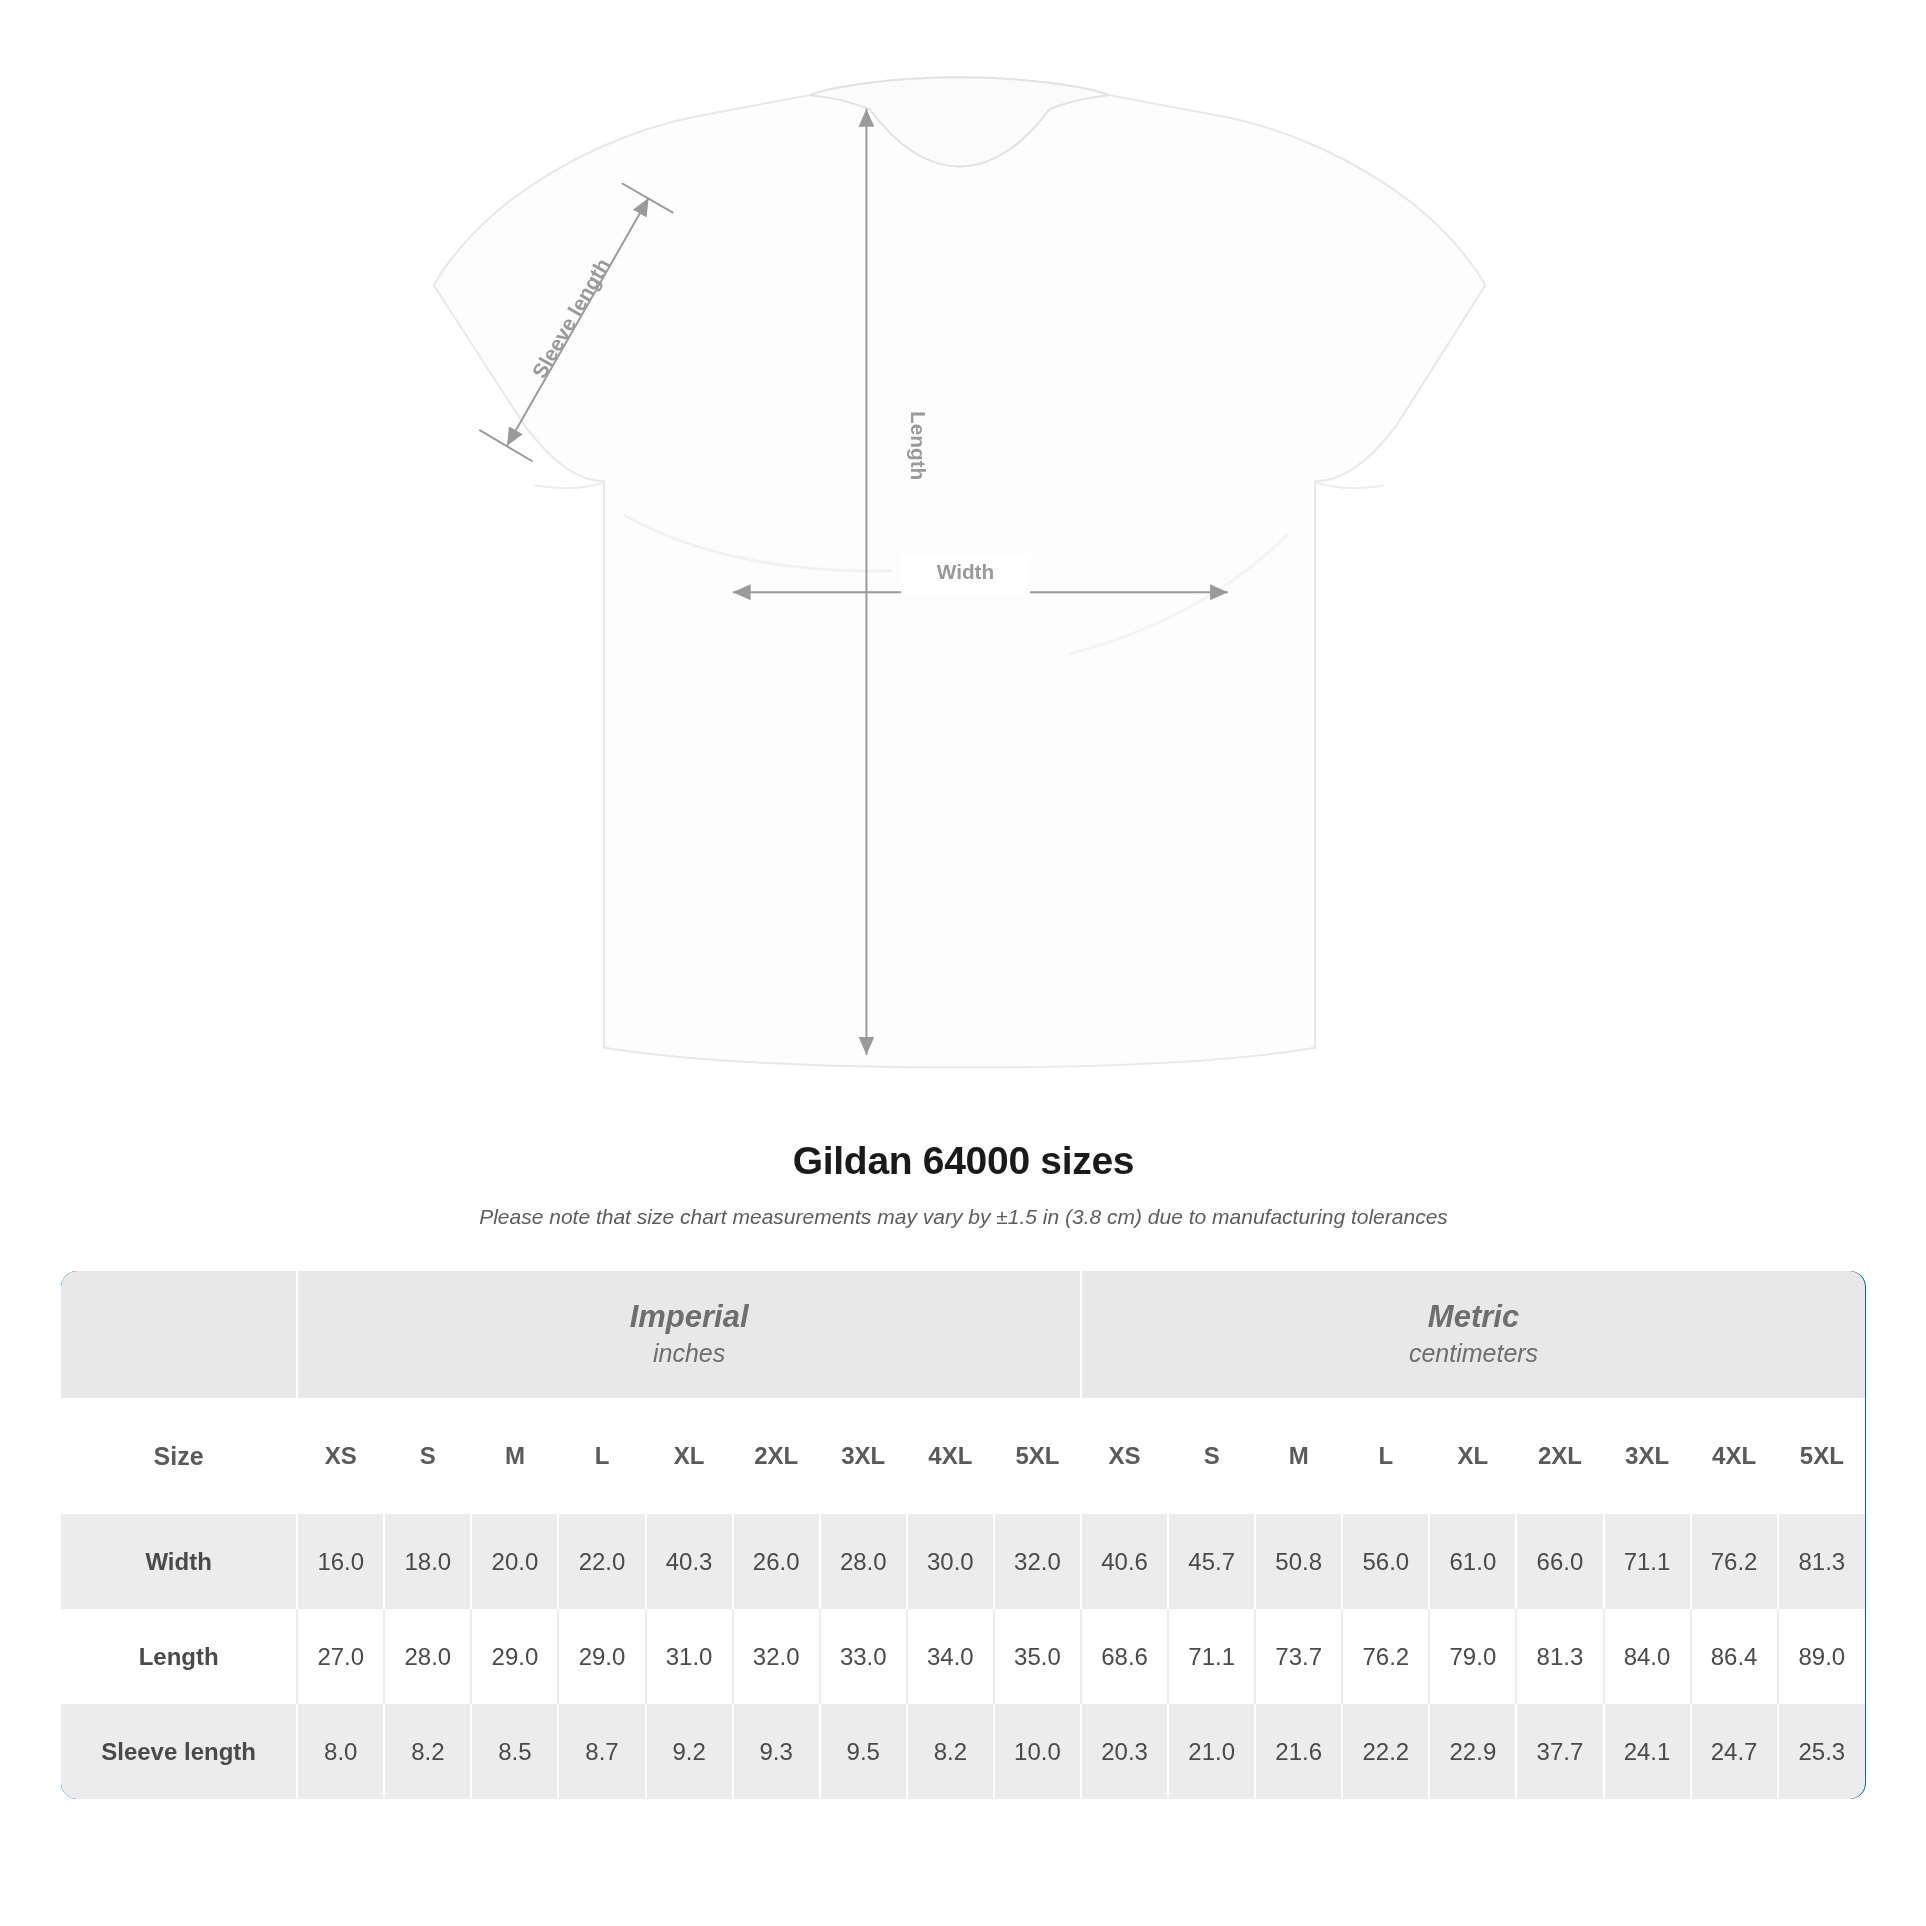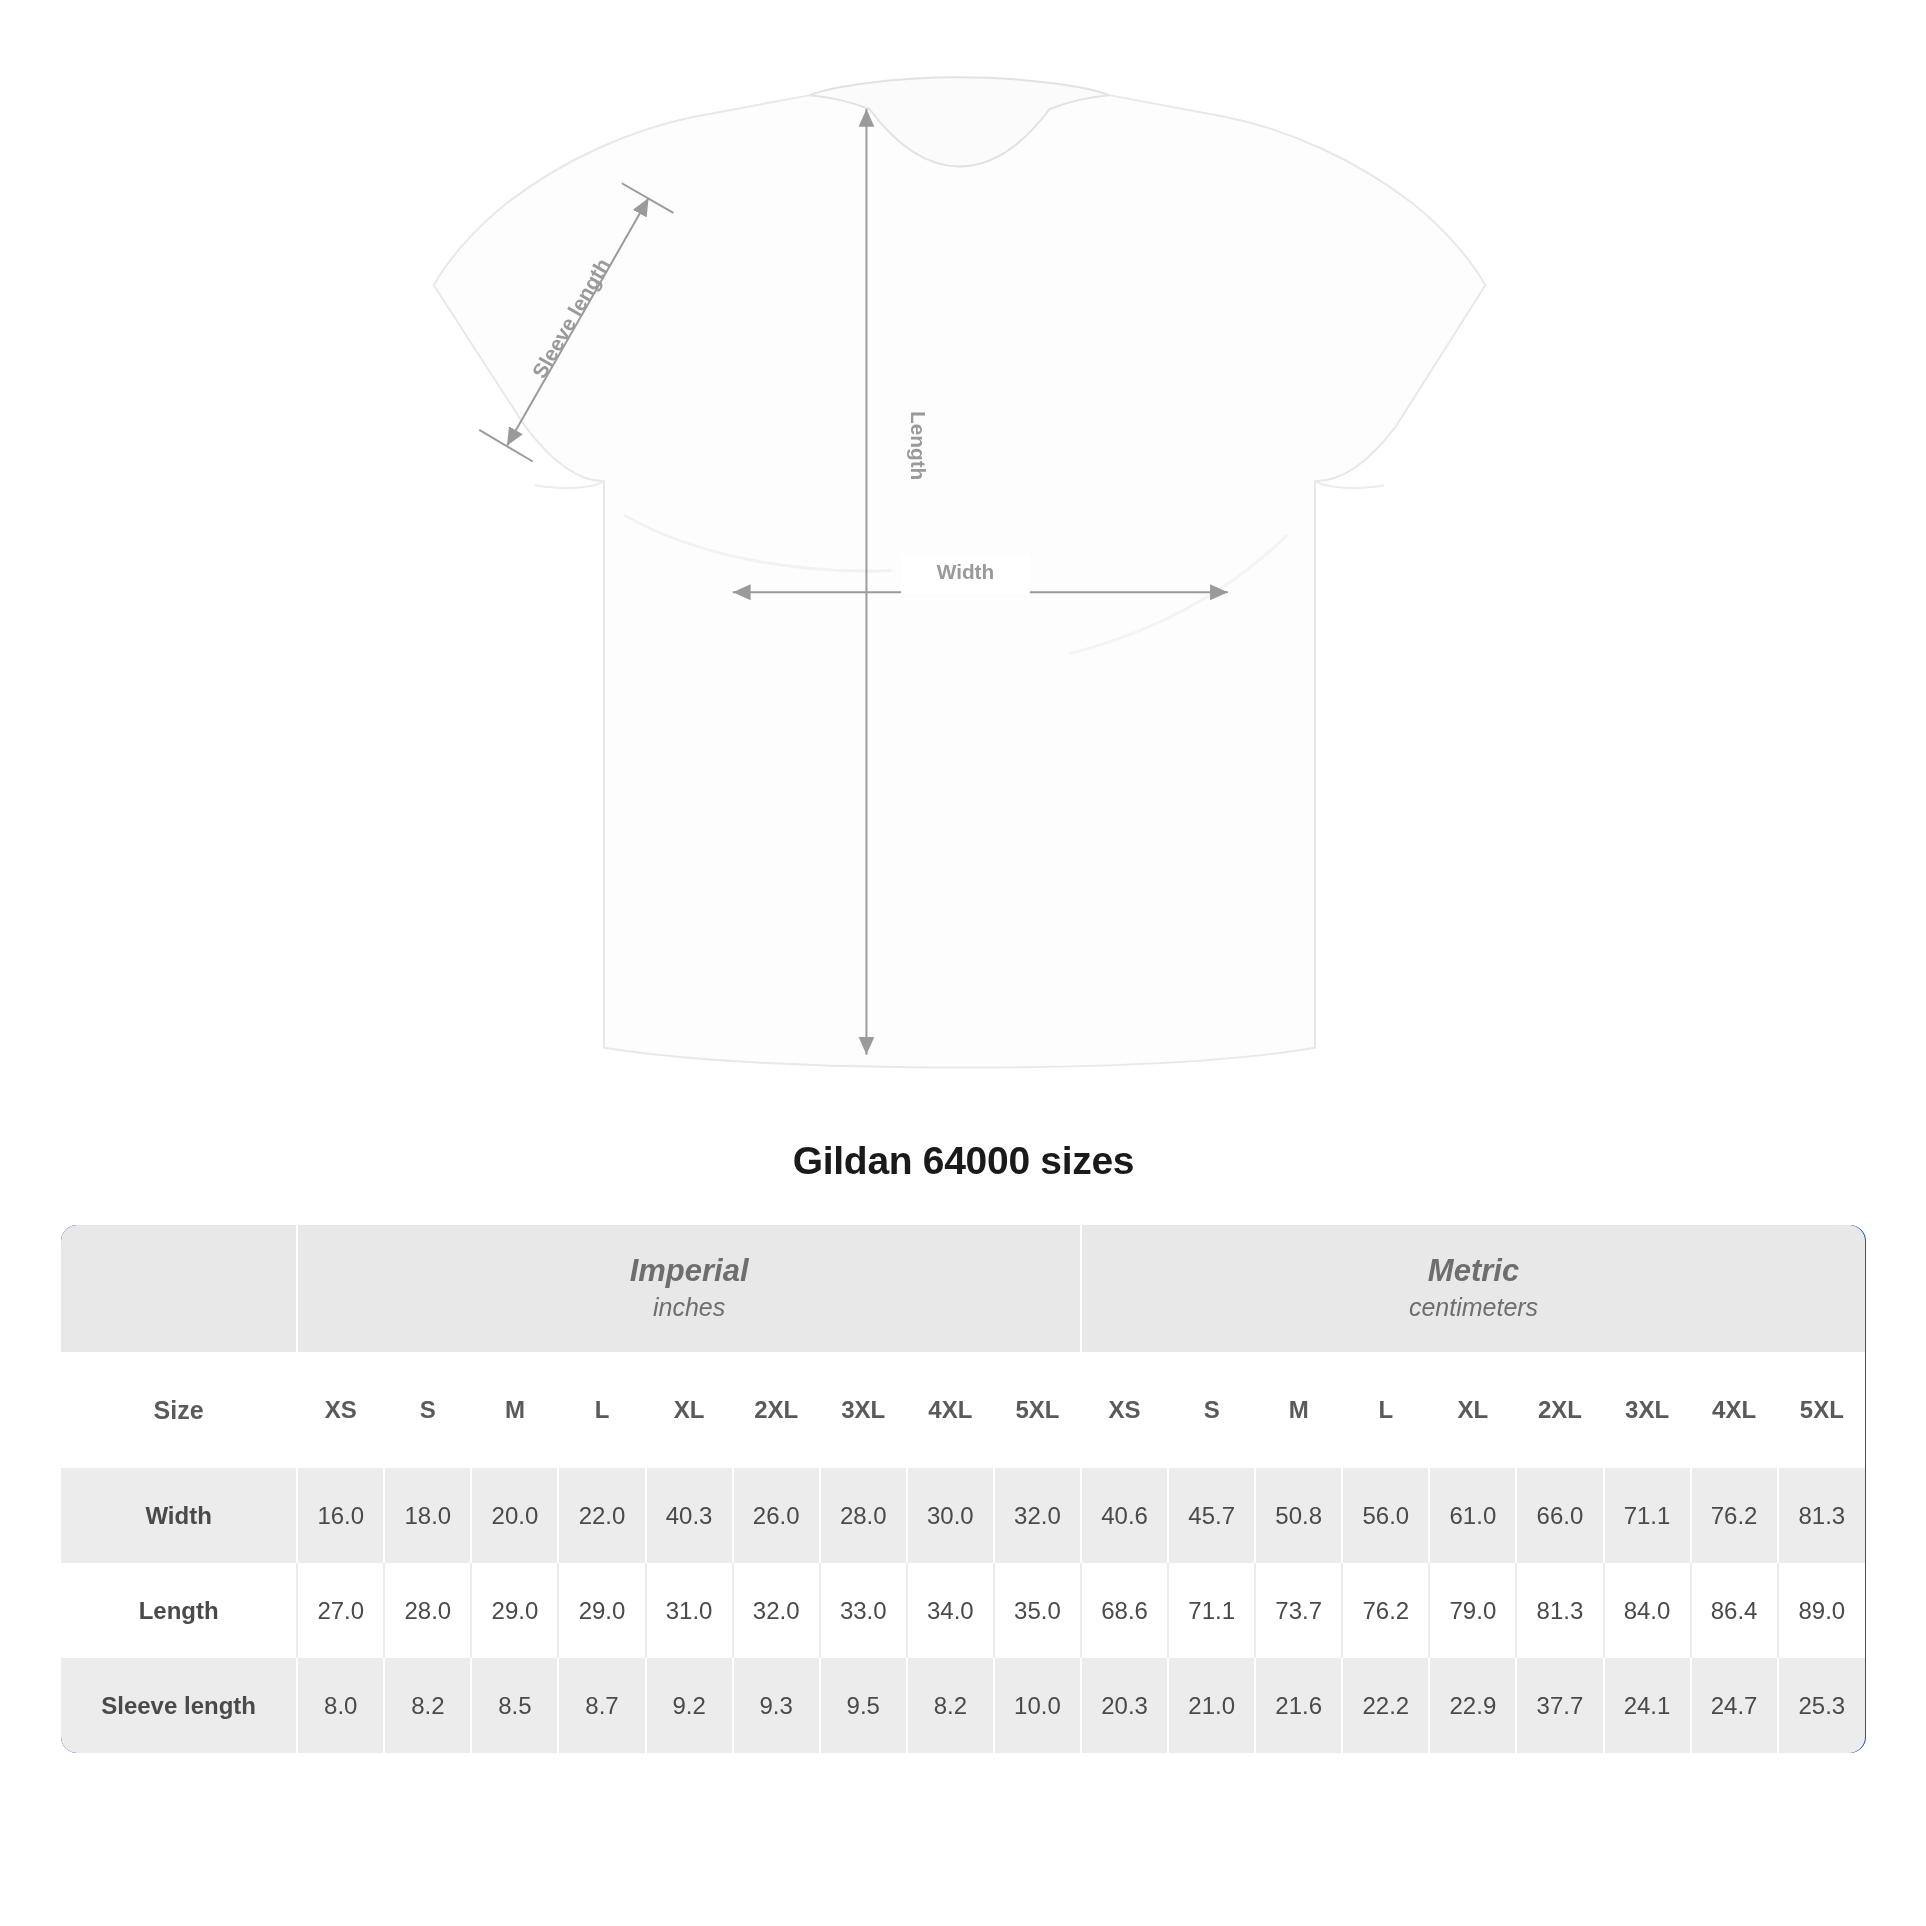--- a/index.html
+++ b/index.html
@@ -56,21 +56,21 @@
     color: #5d5d5d;
     margin: 0;
     padding-top: 22px;
   }
 
   
   .table-wrap {
     margin: 42px 61px 0 61px;
     border-radius: 16px;
     overflow: hidden;
-    background: #1d4ed8;
+    background: #0369a1;
   }
   table.size-table {
     border-collapse: collapse;
     width: 1804px;
     table-layout: fixed;
   }
   table.size-table td, table.size-table th {
     padding: 0;
     margin: 0;
   }
@@ -200,20 +200,21 @@
       <g>
         <line x1="655" y1="200" x2="512" y2="450" stroke="#9a9a9a" stroke-width="2" marker-start="url(#arrHs)" marker-end="url(#arrH)"></line>
         <line x1="628" y1="185" x2="680" y2="215" stroke="#9a9a9a" stroke-width="2"></line>
         <line x1="484" y1="434" x2="538" y2="466" stroke="#9a9a9a" stroke-width="2"></line>
         <text class="dim-label" x="583" y="325" transform="rotate(-60 583 325)" text-anchor="middle">Sleeve length</text>
       </g>
     </svg>
   </div>
 
   <h1 class="chart-title">Gildan 64000 sizes</h1>
+  <p class="chart-note">Please note that size chart measurements may vary by ±1.5 in (3.8 cm) due to manufacturing tolerances</p>
 
   <div class="table-wrap">
     <table class="size-table">
       <colgroup>
         <col style="width:236px">
         <col span="18" style="width:87px">
       </colgroup>
       <tbody>
         <tr class="unit-header-row">
           <td class="corner-tl divider"></td>

